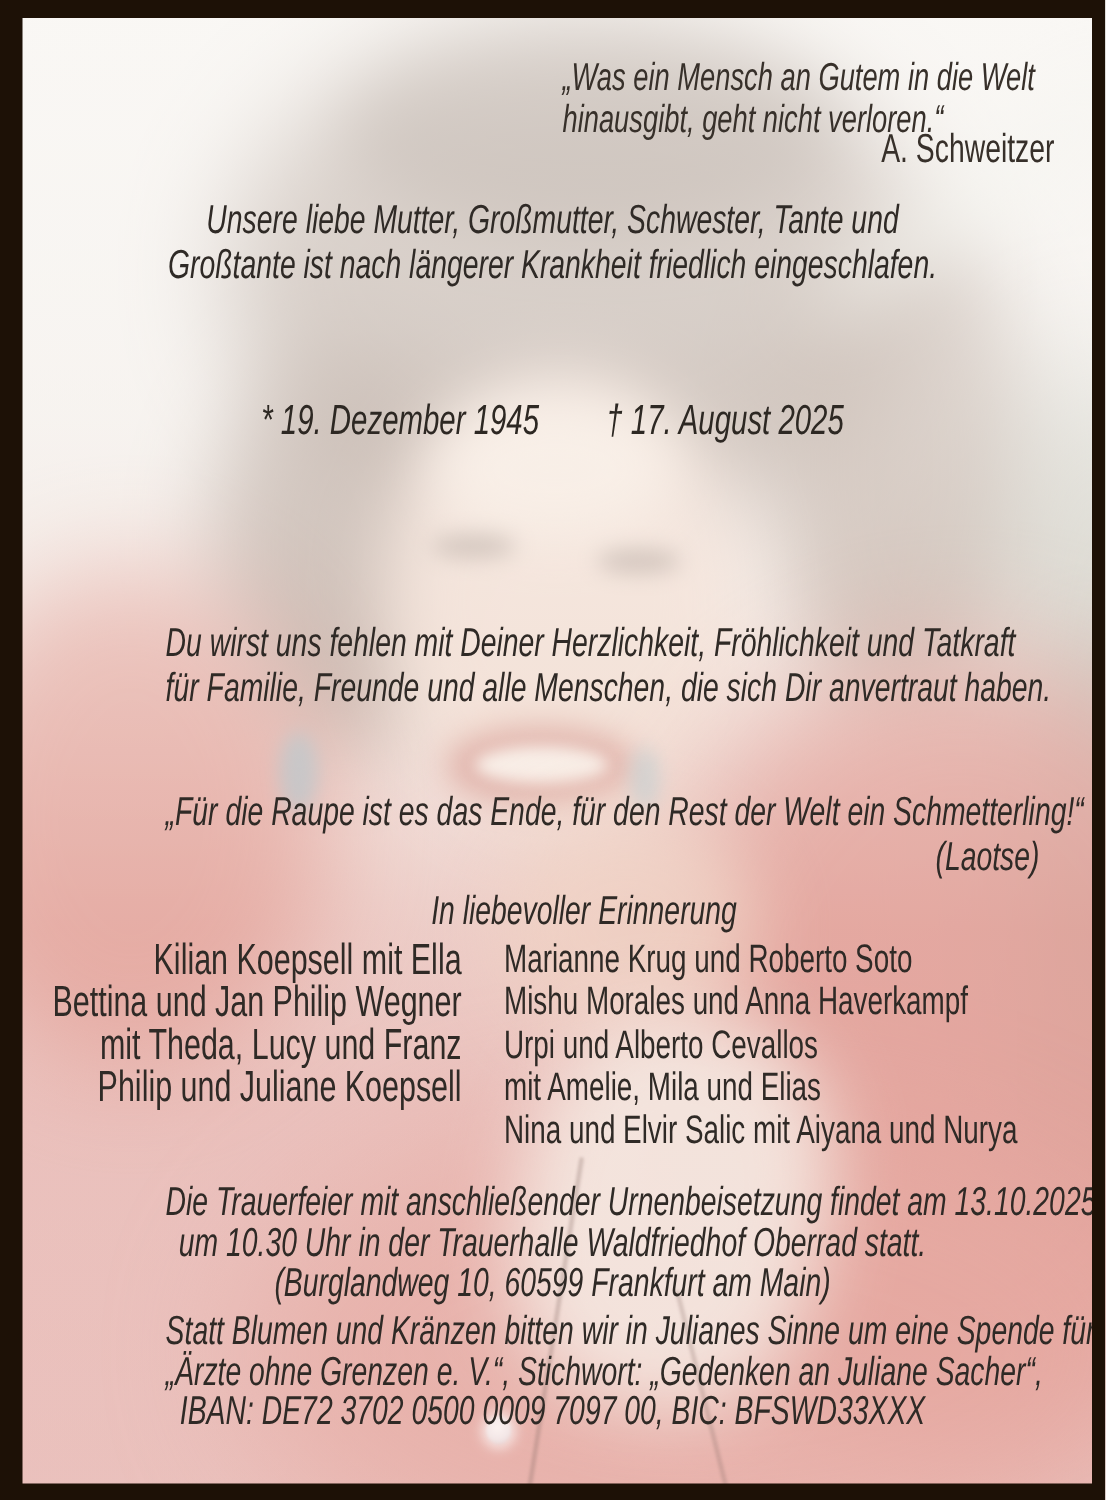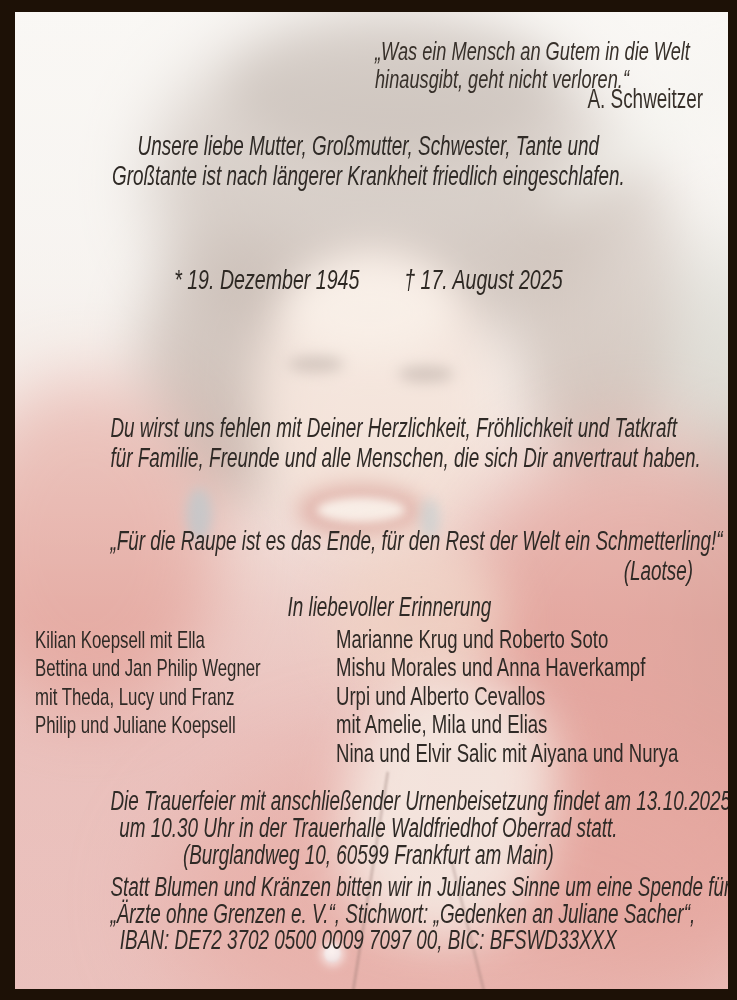--- a/index.html
+++ b/index.html
@@ -67,21 +67,21 @@
 
   .announcement { top: 131px; font-size: 27px; line-height: 30px; }
   .name-block { top: 197px; font-size: 60px; line-height: 62px; font-weight: 700; color: #262019; }
   .dates { top: 265px; font-size: 28px; line-height: 30px; color: #2d2823; }
   .dates .gap { display: inline-block; width: 64px; }
   .tribute { top: 413px; font-size: 27px; line-height: 30px; }
   .quote2 { top: 526px; font-size: 27px; line-height: 30px; }
   .q2-attr { text-align: right; padding-right: 44px; transform: scaleX(0.70); transform-origin: 693px center; white-space: nowrap; }
   .remembrance { top: 592px; font-size: 27px; line-height: 30px; padding-left: 21px; }
 
-  .mourners-left  { position: absolute; left: 35px;  top: 626px; font-size: 24px; line-height: 28.4px; }
+  .mourners-left  { position: absolute; left: 35px;  top: 626px; font-size: 29px; line-height: 28.4px; text-align: right; }
   .mourners-right { position: absolute; left: 336px; top: 625px; font-size: 26.5px; line-height: 28.4px; }
   .m-line { transform: scaleX(0.70); transform-origin: left center; white-space: nowrap; }
 
   .service  { top: 788px; font-size: 27px; line-height: 27px; }
   .donation { top: 874px; font-size: 27px; line-height: 26.5px; }
 </style>
 </head>
 <body>
 
 <div class="card">

